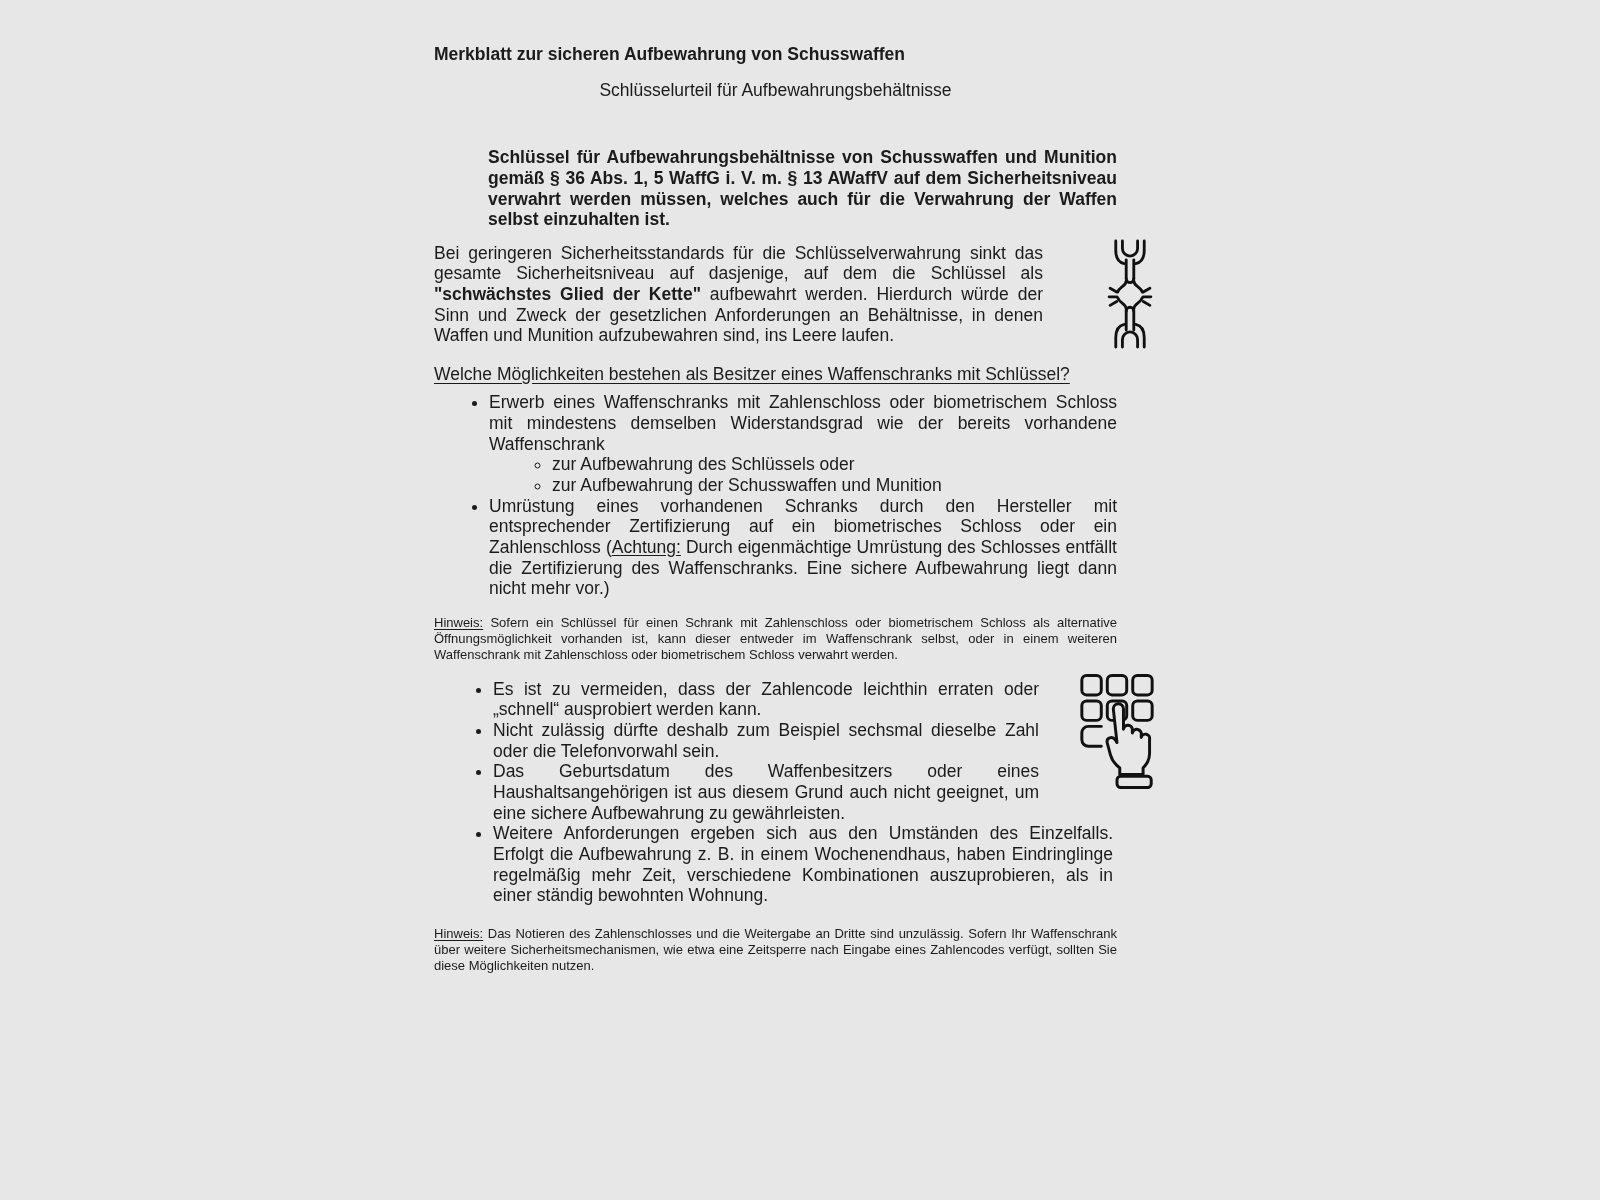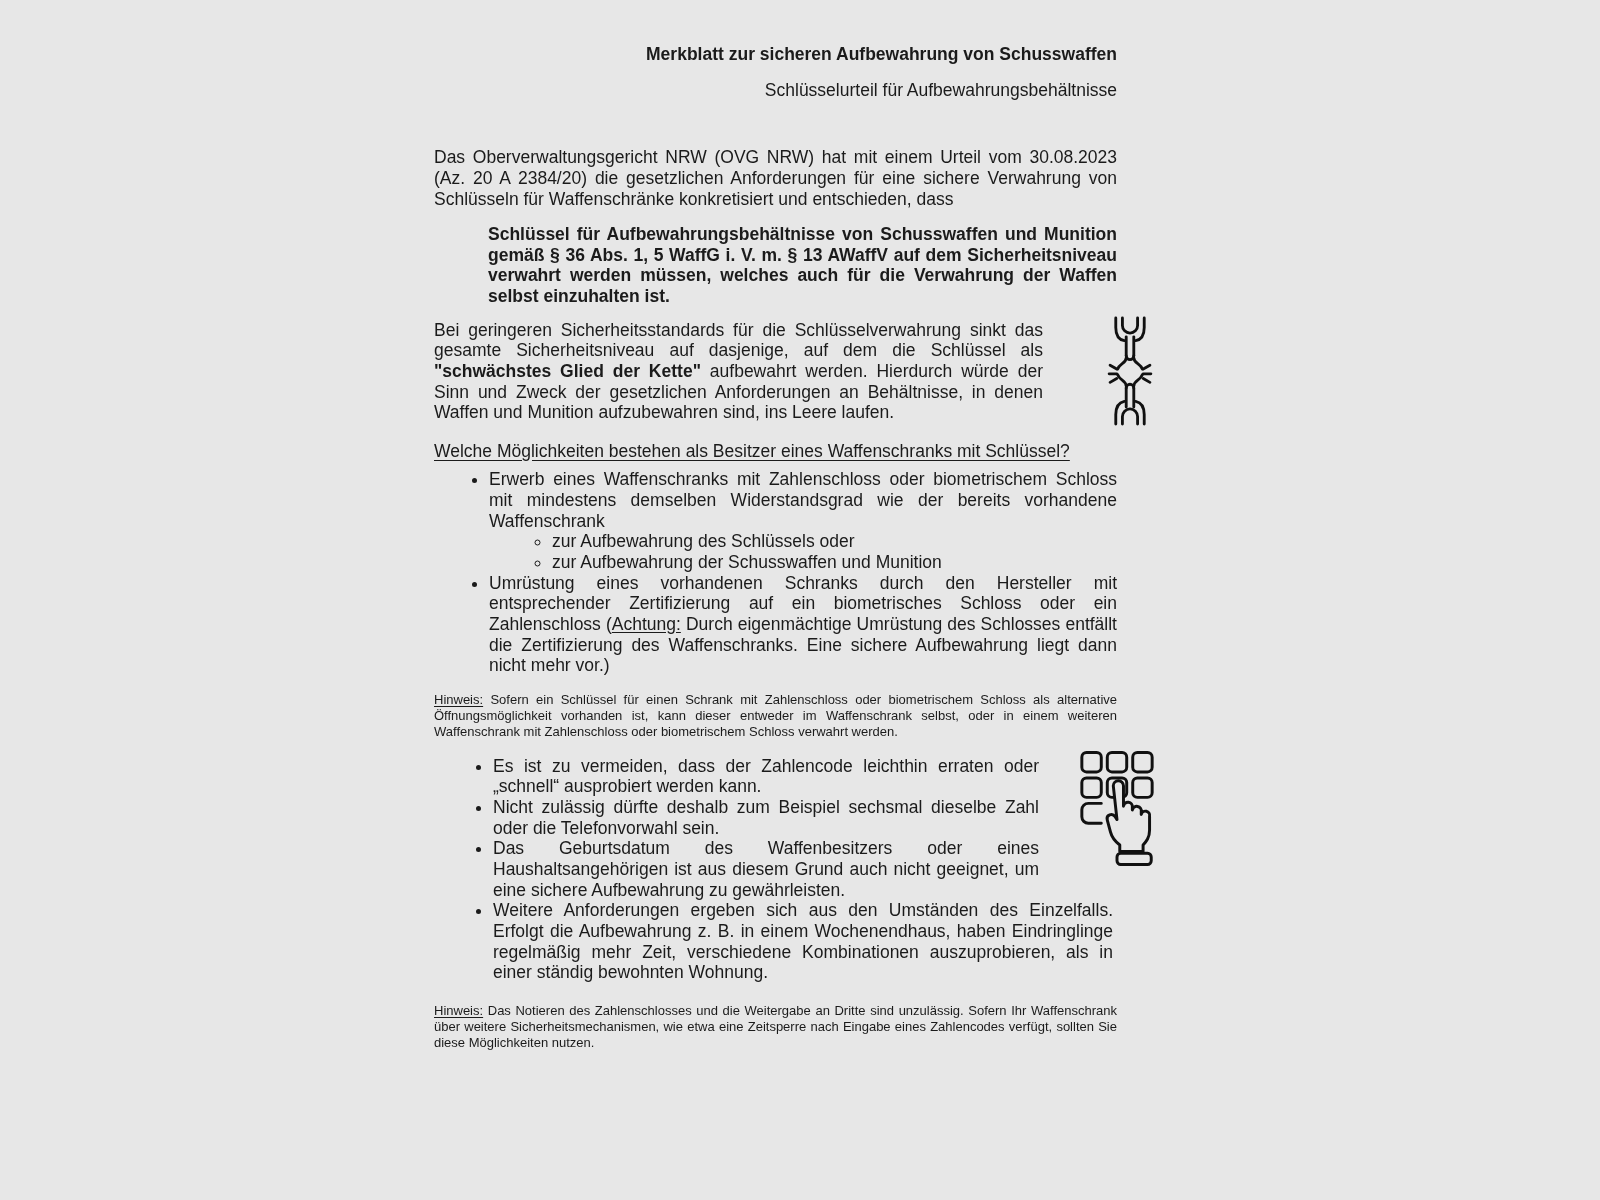--- a/index.html
+++ b/index.html
@@ -14,27 +14,27 @@
   }
   .page {
     position: absolute;
     left: 434px;
     top: 44px;
     width: 683px;
     font-size: 17.5px;
     line-height: 1.18;
   }
   .title {
-    text-align: right;
+    text-align: left;
     font-weight: 700;
     font-size: 17.5px;
     margin: 0 0 15px 0;
   }
   .subtitle {
-    text-align: right;
+    text-align: center;
     font-weight: 400;
     font-size: 17.5px;
     margin: 0 0 47px 0;
   }
   p.body-par {
     margin: 0 0 15px 0;
     text-align: justify;
   }
   .ruling {
     font-weight: 700;
@@ -90,21 +90,20 @@
   .clearfix::after { content: ""; display: block; clear: both; }
 </style>
 </head>
 <body>
 
 <div class="page">
 
   <p class="title">Merkblatt zur sicheren Aufbewahrung von Schusswaffen</p>
   <p class="subtitle">Schlüsselurteil für Aufbewahrungsbehältnisse</p>
 
-  <p class="body-par">Das Oberverwaltungsgericht NRW (OVG NRW) hat mit einem Urteil vom 30.08.2023 (Az. 20 A 2384/20) die gesetzlichen Anforderungen für eine sichere Verwahrung von Schlüsseln für Waffenschränke konkretisiert und entschieden, dass</p>
 
   <p class="ruling">Schlüssel für Aufbewahrungsbehältnisse von Schusswaffen und Munition gemäß § 36 Abs. 1, 5 WaffG i. V. m. § 13 AWaffV auf dem Sicherheitsniveau verwahrt werden müssen, welches auch für die Verwahrung der Waffen selbst einzuhalten ist.</p>
 
   <div class="chain-wrap clearfix">
     <div class="float-icon chain-float">
       <svg width="46" height="110" viewBox="0 0 48 116" aria-hidden="true">
         <g stroke="#111111" stroke-width="3" fill="none" stroke-linecap="round">
 
           <path d="M9,2 V12 C9,21 13,25 18,26"></path>
           <path d="M39,2 V12 C39,21 35,25 30,26"></path>

